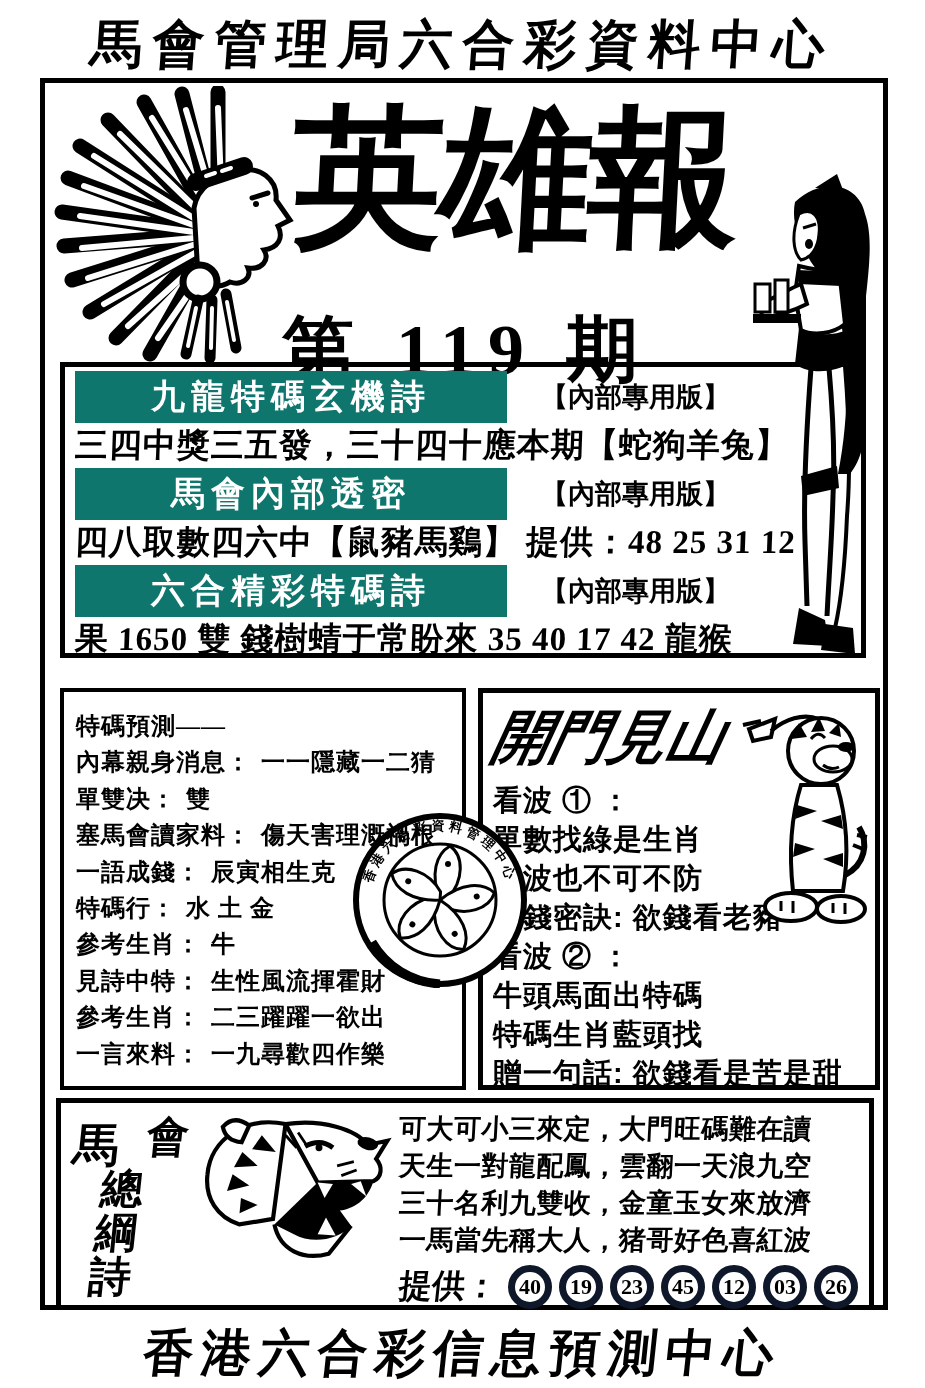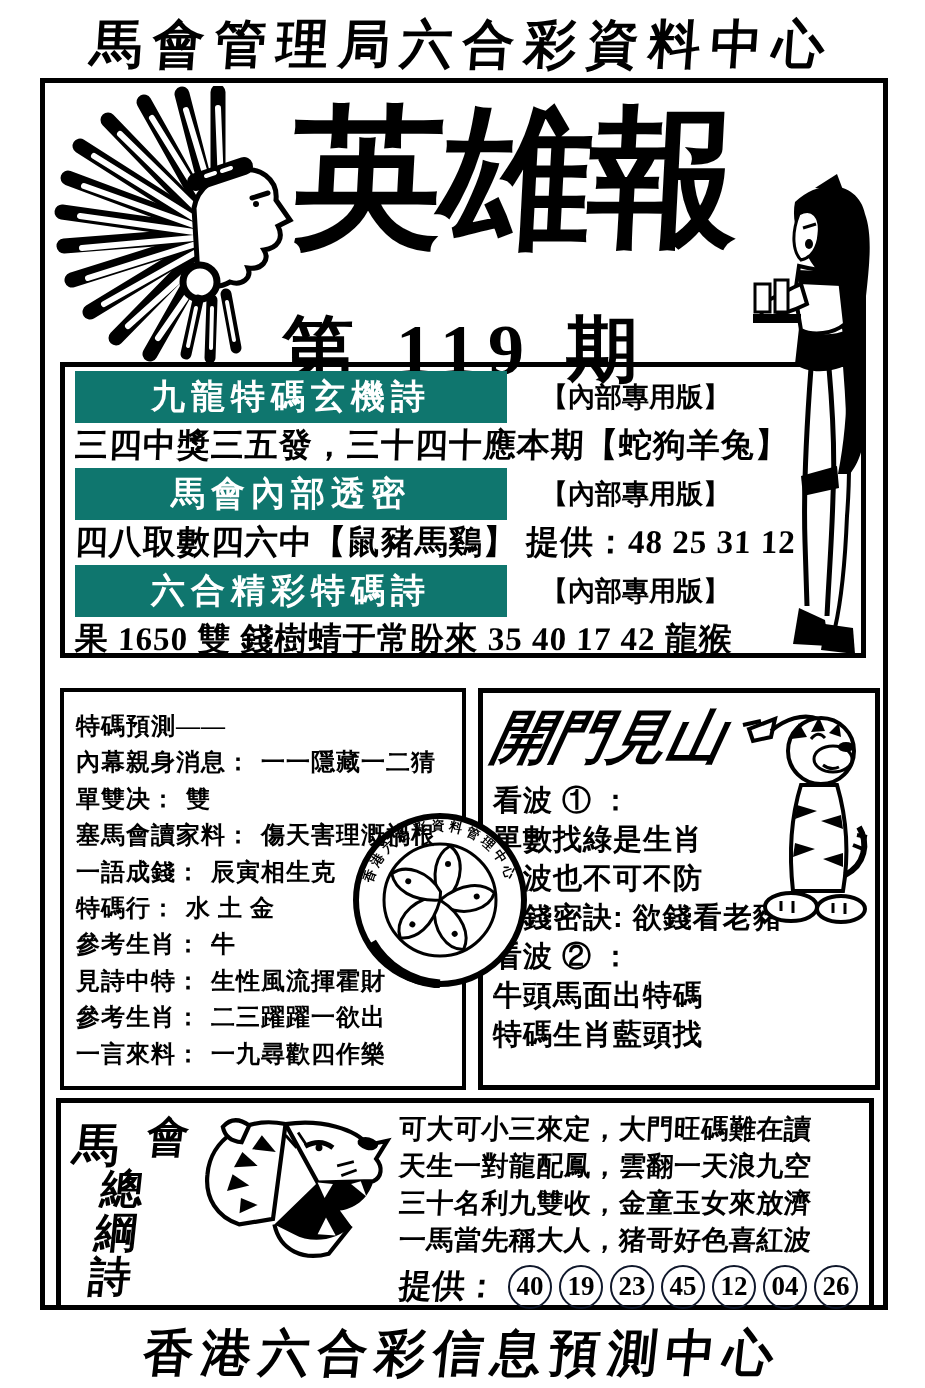--- a/index.html
+++ b/index.html
@@ -89,22 +89,22 @@
   #zc3 { left:34px;  top:102px; font-size:42px; }
   #zc4 { left:28px;  top:146px; font-size:42px; }
   .tiger-head-svg { position:absolute; left:120px; top:4px; }
   .poem { position:absolute; left:338px; top:8px; width:474px; }
   .poem-line { font-size:27px; line-height:37px; font-weight:600; white-space:nowrap;
     letter-spacing:0.5px; transform:skewX(-3deg); }
   .provide-row { display:flex; align-items:center; margin-top:5px; }
   .provide-label { font-size:33px; font-weight:bold; transform:skewX(-6deg); margin-right:10px; white-space:nowrap; }
   .num-circle {
     display:inline-flex; align-items:center; justify-content:center;
-    width:44px; height:44px; border:2px solid #0f172a; border-radius:50%;
-    font-size:27px; font-weight:bold; margin-right:7px;
+    width:44px; height:44px; border:7px solid #0f172a; border-radius:50%;
+    font-size:22px; font-weight:bold; margin-right:7px;
     font-family:"Liberation Serif",serif;
   }
 </style>
 </head>
 <body>
 
 <div class="banner" id="top-banner">馬會管理局六合彩資料中心</div>
 
 <div class="outer-frame"></div>
 
@@ -280,20 +280,21 @@
     </g>
   </svg>
   <div class="kaimen-lines">
     <div class="kaimen-line">看波 ① ：</div>
     <div class="kaimen-line">單數找綠是生肖</div>
     <div class="kaimen-line">紅波也不可不防</div>
     <div class="kaimen-line">贏錢密訣: 欲錢看老豬</div>
     <div class="kaimen-line">看波 ② ：</div>
     <div class="kaimen-line">牛頭馬面出特碼</div>
     <div class="kaimen-line">特碼生肖藍頭找</div>
+    <div class="kaimen-line">贈一句話: 欲錢看是苦是甜</div>
   </div>
 </div>
 
 <div class="bottom-box">
   <span class="zong-char" id="zc0">馬</span>
   <span class="zong-char" id="zc1">會</span>
   <span class="zong-char" id="zc2">總</span>
   <span class="zong-char" id="zc3">綱</span>
   <span class="zong-char" id="zc4">詩</span>
 
@@ -324,19 +325,19 @@
     <div class="poem-line">天生一對龍配鳳，雲翻一天浪九空</div>
     <div class="poem-line">三十名利九雙收，金童玉女來放濟</div>
     <div class="poem-line">一馬當先稱大人，猪哥好色喜紅波</div>
     <div class="provide-row">
       <span class="provide-label">提供：</span>
       <span class="num-circle">40</span>
       <span class="num-circle">19</span>
       <span class="num-circle">23</span>
       <span class="num-circle">45</span>
       <span class="num-circle">12</span>
-      <span class="num-circle">04</span>
+      <span class="num-circle">03</span>
       <span class="num-circle">26</span>
     </div>
   </div>
 </div>
 
 <div class="banner" id="bottom-banner">香港六合彩信息預測中心</div>
 
 </body></html>

